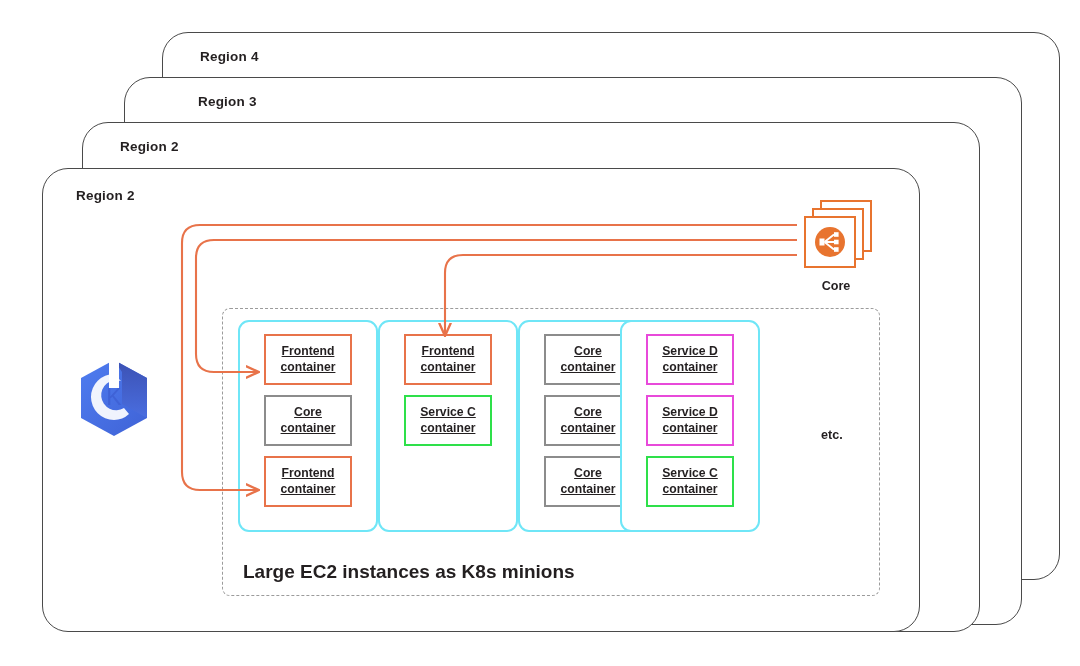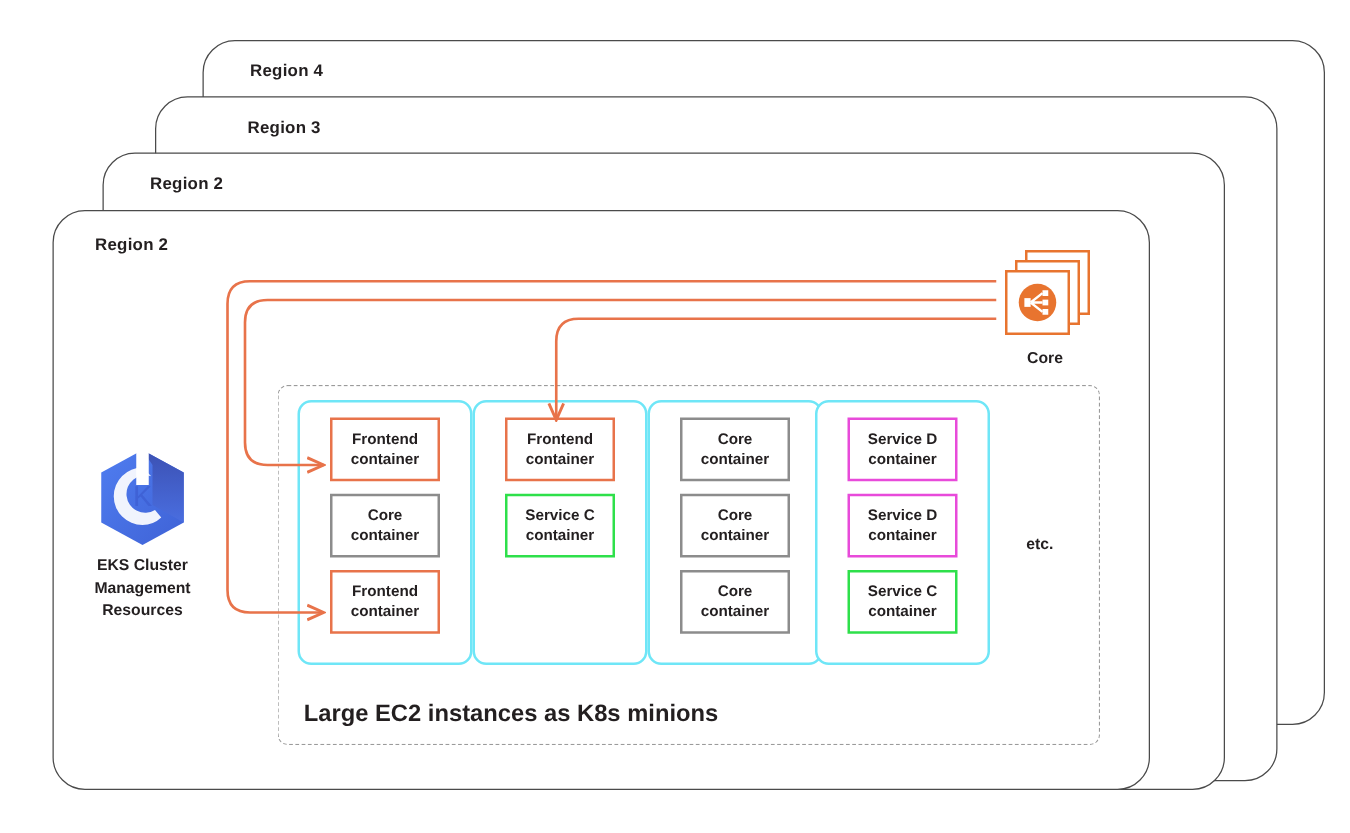--- a/index.html
+++ b/index.html
@@ -137,20 +137,21 @@
     background: #ffffff;
     display: flex;
     flex-direction: column;
     align-items: center;
     justify-content: center;
     font-size: 12.2px;
     font-weight: 700;
     line-height: 1.25;
     color: #231f20;
     text-align: center;
+    text-decoration: underline;
   }
   .ctr.frontend { border-color: #e8734a; }
   .ctr.core     { border-color: #8c8c8c; }
   .ctr.svc-c    { border-color: #2ee04a; }
   .ctr.svc-d    { border-color: #e84ada; }
 
   
   #wires {
     position: absolute;
     left: 0; top: 0;
@@ -192,25 +193,20 @@
       <polygon points="37,2 70,20 70,60 37,78 4,60 4,20" fill="url(#k8sLeft)"></polygon>
 
       <polygon points="37,2 70,20 70,60 45,46 45,14" fill="url(#k8sRight)" opacity="0.95"></polygon>
 
       <polygon points="32,2 42,2 42,30 32,30" fill="#ffffff"></polygon>
 
       <path d="M37,16 A22,22 0 1,0 37,62 A22,22 0 0,0 52,56 L47,50 A15,15 0 1,1 44,23 Z" fill="#ffffff" opacity="0.92"></path>
 
       <text x="37" y="47" text-anchor="middle" font-family="Liberation Sans, sans-serif" font-size="23" font-weight="400" fill="#3f62d6">K</text>
     </svg>
-    <div class="eks-caption">
-      <div>EKS Cluster</div>
-      <div>Management</div>
-      <div>Resources</div>
-    </div>
   </div>
 
   <div class="nlb-block" style="left:781px; top:200px;">
     <div class="nlb-stack">
       <div class="nlb-card c3"></div>
       <div class="nlb-card c2"></div>
       <div class="nlb-card c1">
         <svg width="36" height="36" viewBox="0 0 36 36">
           <circle cx="18" cy="18" r="15" fill="#e8742f"></circle>
           <rect x="7.5" y="14.5" width="5" height="7" fill="#ffffff"></rect>
@@ -265,21 +261,21 @@
     <div class="ctr core">
       <span>Core</span>
       <span>container</span>
     </div>
     <div class="ctr core">
       <span>Core</span>
       <span>container</span>
     </div>
   </div>
 
-  <div class="minion" style="left:652px; top:320px; width:140px; height:212px;">
+  <div class="minion" style="left:620px; top:320px; width:140px; height:212px;">
     <div class="ctr svc-d">
       <span>Service D</span>
       <span>container</span>
     </div>
     <div class="ctr svc-d">
       <span>Service D</span>
       <span>container</span>
     </div>
     <div class="ctr svc-c">
       <span>Service C</span>

